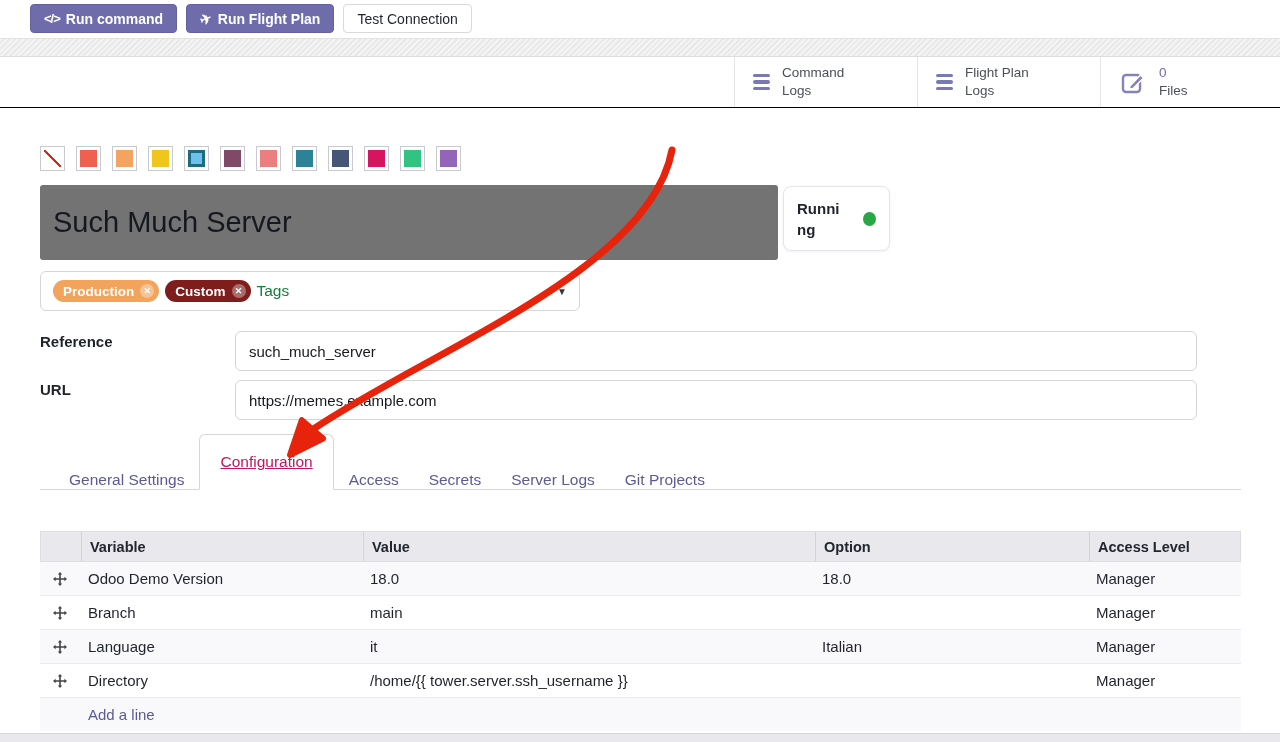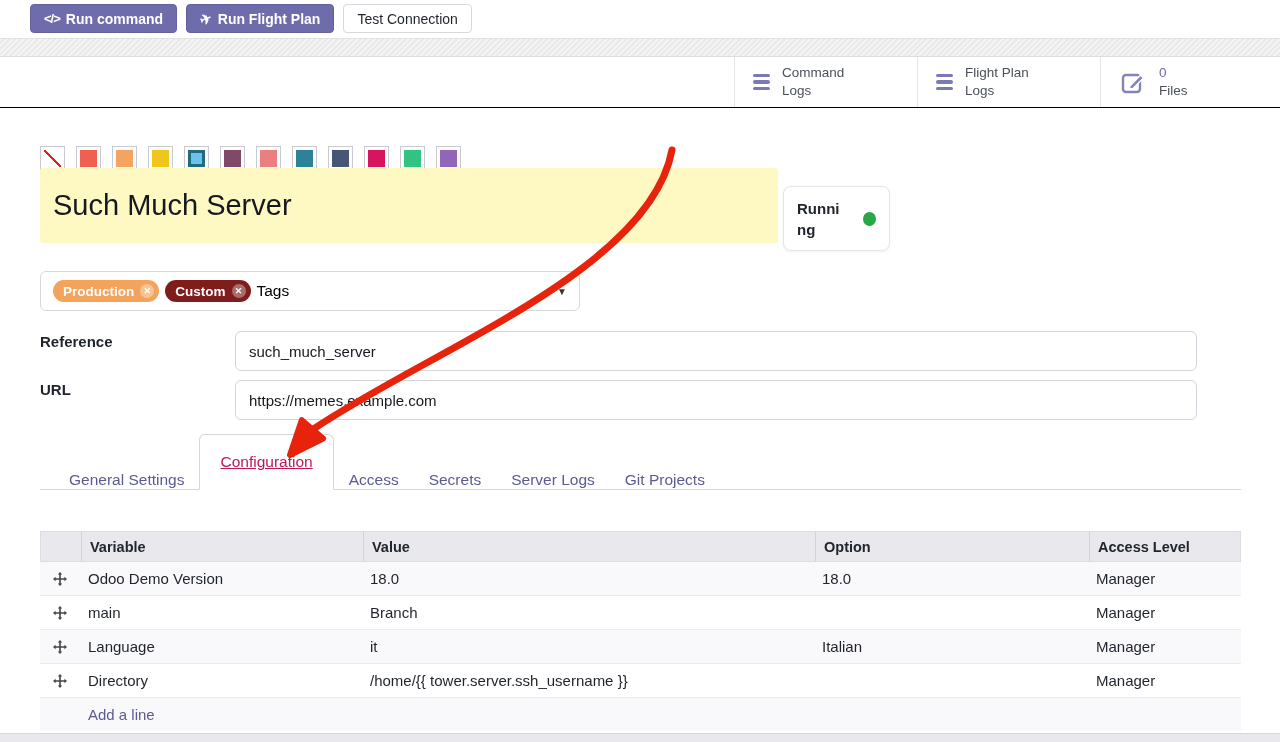--- a/index.html
+++ b/index.html
@@ -33,38 +33,38 @@
   .bars span { display:block; width:17px; height:3.5px; background:#7b79b4; border-radius:2px; }
 
   
   .palette { position:absolute; top:146px; left:40px; display:flex; gap:11px; }
   .swatch { width:25px; height:25px; background:#fff; border:1px solid #c9c9d2; padding:3px; cursor:pointer; }
   .swatch .fill { width:100%; height:100%; }
   .swatch.selected .fill { border:3px solid #1f6c81; }
   .swatch.none .fill { background:linear-gradient(to top right,#fff 46%,#e8220c 47%,#e8220c 53%,#fff 54%); }
 
   
-  .title-box { position:absolute; top:168px; left:40px; width:738px; height:75px; background:#fef9c3;
+  .title-box { position:absolute; top:185px; left:40px; width:738px; height:75px; background:#737373;
                border-radius:3px; display:flex; align-items:center; padding-left:13px; }
   .title-box h1 { font-size:29px; font-weight:400; color:#15181e; }
   .status-card { position:absolute; top:186px; left:783px; width:107px; height:65px; background:#fff;
                  border:1px solid #e4e4ec; border-radius:8px; box-shadow:0 1px 3px rgba(0,0,0,.06);
                  display:flex; align-items:center; justify-content:space-between; padding:0 13px; cursor:pointer; }
   .status-card .label { width:48px; font-size:15px; font-weight:700; color:#1f232b; line-height:1.4;
                         overflow-wrap:break-word; }
   .status-dot { width:13px; height:14px; border-radius:50%; }
 
   
   .tags-box { position:absolute; top:271px; left:40px; width:540px; height:40px; border:1px solid #d6d6de;
               border-radius:6px; display:flex; align-items:center; padding:0 12px; gap:6px; }
   .tag { height:22px; border-radius:11px; color:#fff; font-size:13.5px; font-weight:700;
          display:flex; align-items:center; gap:6px; padding:0 5px 0 10px; }
   .tag .x { width:14px; height:14px; border-radius:50%; background:rgba(255,255,255,.35); color:#fff;
             font-size:9px; font-weight:700; display:flex; align-items:center; justify-content:center; cursor:pointer; }
-  .tags-placeholder { color:#000000; font-size:15.5px; }
+  .tags-placeholder { color:#15803d; font-size:15.5px; }
   .caret { margin-left:auto; font-size:10px; color:#33363d; cursor:pointer; }
 
   
   .field-label { position:absolute; left:40px; font-size:15px; font-weight:700; color:#1f232b; }
   .field-input { position:absolute; left:235px; width:962px; height:40px; border:1px solid #d4d4dc;
                  border-radius:6px; font-size:15px; color:#15181e; padding:0 13px;
                  font-family:"Liberation Sans",sans-serif; background:#fff; }
 
   
   .tabbar { position:absolute; top:452px; left:40px; width:1201px; height:38px; display:flex;
@@ -242,22 +242,22 @@
       <div class="cell">18.0</div>
       <div class="cell">18.0</div>
       <div class="cell">Manager</div>
     </div>
     <div class="trow">
       <div class="cell handle-cell">
         <svg width="14" height="14" viewBox="0 0 14 14">
             <path d="M7 0 L9.2 2.6 H7.8 V6.2 H11.4 V4.8 L14 7 L11.4 9.2 V7.8 H7.8 V11.4 H9.2 L7 14 L4.8 11.4 H6.2 V7.8 H2.6 V9.2 L0 7 L2.6 4.8 V6.2 H6.2 V2.6 H4.8 Z" fill="#444"></path>
           </svg>
       </div>
+      <div class="cell">Branch</div>
       <div class="cell">main</div>
-      <div class="cell">Branch</div>
       <div class="cell"></div>
       <div class="cell">Manager</div>
     </div>
     <div class="trow">
       <div class="cell handle-cell">
         <svg width="14" height="14" viewBox="0 0 14 14">
             <path d="M7 0 L9.2 2.6 H7.8 V6.2 H11.4 V4.8 L14 7 L11.4 9.2 V7.8 H7.8 V11.4 H9.2 L7 14 L4.8 11.4 H6.2 V7.8 H2.6 V9.2 L0 7 L2.6 4.8 V6.2 H6.2 V2.6 H4.8 Z" fill="#444"></path>
           </svg>
       </div>
       <div class="cell">Language</div>

